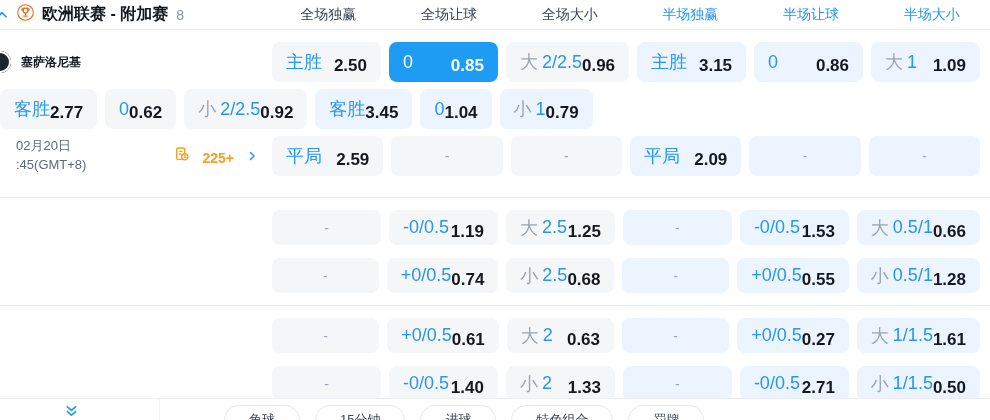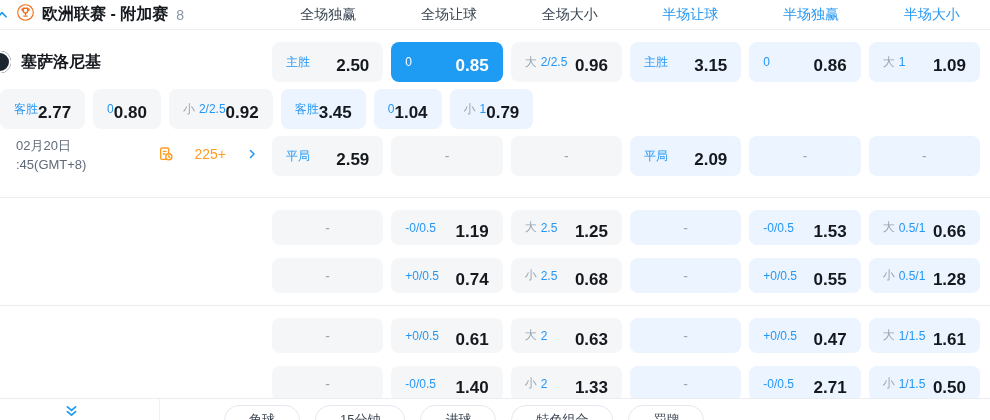--- a/index.html
+++ b/index.html
@@ -26,38 +26,38 @@
   .g23 { padding-top:12px; padding-bottom:12px; }
   .g23 .grow { margin-bottom:13px; }
   .g23 .grow:last-child { margin-bottom:0; }
   .g23 .cell { height:35px; }
   .divider { border-top:1px solid #e9edf2; }
 
   .cell { border-radius:8px; display:flex; align-items:center; justify-content:space-between;
           padding:0 14px; background:#f5f6f8; cursor:pointer; }
   .cell.blue { background:#ebf4ff; }
   .cell.sel { background:#1e9bf2; }
-  .labwrap { display:flex; align-items:center; font-size:12px; color:#2596f3; white-space:nowrap; }
+  .labwrap { display:flex; align-items:center; font-size:18px; color:#2596f3; white-space:nowrap; }
   .pre { color:#9aa5b1; margin-right:4px; }
   .val { font-size:17px; font-weight:700; color:#15191e; white-space:nowrap;margin-top:8px; }
   .cell.sel .labwrap, .cell.sel .pre, .cell.sel .val { color:#fff; }
   .cell.dash { justify-content:center; }
   .dsh { color:#9aa6b6; font-size:14px; }
 
   
   .team { display:flex; align-items:center; gap:10px; height:40px; }
-  .team-name { font-size:16px; font-weight:700; color:#15191e; }
+  .team-name { font-size:12px; font-weight:700; color:#15191e; }
   .logo { width:22px; height:22px; border-radius:50%; flex:0 0 auto; margin-left:-11px; }
   .logo.home { background:#1c2631; box-shadow:inset 0 0 0 2px #fff, inset 0 0 0 4px #1c2631; }
   .logo.away { background:#fff; border:1px solid #dfe5ec; position:relative; overflow:hidden; }
   .logo.away::after { content:""; position:absolute; left:9px; top:4px; width:10px; height:4px;
                       background:#e23b3b; transform:rotate(-35deg); }
   .dateleft { display:flex; align-items:center; justify-content:space-between; padding-right:14px; height:40px; }
   .dates { font-size:13px; color:#5f6b79; line-height:1.45; white-space:nowrap;padding-left:16px; }
-  .more { display:flex; align-items:flex-start; gap:20px; cursor:pointer; }
+  .more { display:flex; align-items:flex-end; gap:12px; cursor:pointer;font-weight:bold; }
   .more-count { color:#ff9b1e; font-size:14px; }
 
   
   .bbar { position:absolute; left:0; right:0; bottom:0; height:22px; border-top:1px solid #e9edf2;
           background:#fff; display:flex; overflow:hidden; }
   .bbar-rail { width:160px; flex:0 0 auto; border-right:1px solid #eef1f5; display:flex; align-items:flex-start; }
   .dbl-chevron { margin-left:64px; margin-top:5px; }
   .pills { display:flex; gap:15px; padding-left:64px; margin-top:6px; }
   .pill { height:30px; border:1px solid #e3e8f0; border-radius:16px; background:#fff;
           display:flex; align-items:center; justify-content:center; padding:0 24px;
@@ -83,22 +83,22 @@
           <path d="M12 13v2M9.5 17h5"></path>
         </svg>
       </span>
       <span class="league-title">欧洲联赛 - 附加赛</span>
       <span class="match-count">8</span>
     </div>
     <div class="hcells">
         <div class="hcell full">全场独赢</div>
         <div class="hcell full">全场让球</div>
         <div class="hcell full">全场大小</div>
+        <div class="hcell half">半场独赢</div>
         <div class="hcell half">半场让球</div>
-        <div class="hcell half">半场独赢</div>
         <div class="hcell half">半场大小</div>
       </div>
   </div>
 
   <div class="g1">
     <div class="grow">
       <div class="team">
         <span class="logo home"></span>
         <span class="team-name">塞萨洛尼基</span>
       </div>
@@ -148,21 +148,21 @@
           <div class="cell gray">
             <span class="labwrap">
               <span class="lab">客胜</span>
             </span>
             <span class="val">2.77</span>
           </div>
           <div class="cell gray">
             <span class="labwrap">
               <span class="lab">0</span>
             </span>
-            <span class="val">0.80</span>
+            <span class="val">0.62</span>
           </div>
           <div class="cell gray">
             <span class="labwrap">
               <span class="pre">小</span>
               <span class="lab">2/2.5</span>
             </span>
             <span class="val">0.92</span>
           </div>
           <div class="cell blue">
             <span class="labwrap">
@@ -338,21 +338,21 @@
             </span>
             <span class="val">0.63</span>
           </div>
           <div class="cell dash blue">
             <span class="dsh">-</span>
           </div>
           <div class="cell blue">
             <span class="labwrap">
               <span class="lab">+0/0.5</span>
             </span>
-            <span class="val">0.47</span>
+            <span class="val">0.27</span>
           </div>
           <div class="cell blue">
             <span class="labwrap">
               <span class="pre">大</span>
               <span class="lab">1/1.5</span>
             </span>
             <span class="val">1.61</span>
           </div>
         </div>
       </div>

